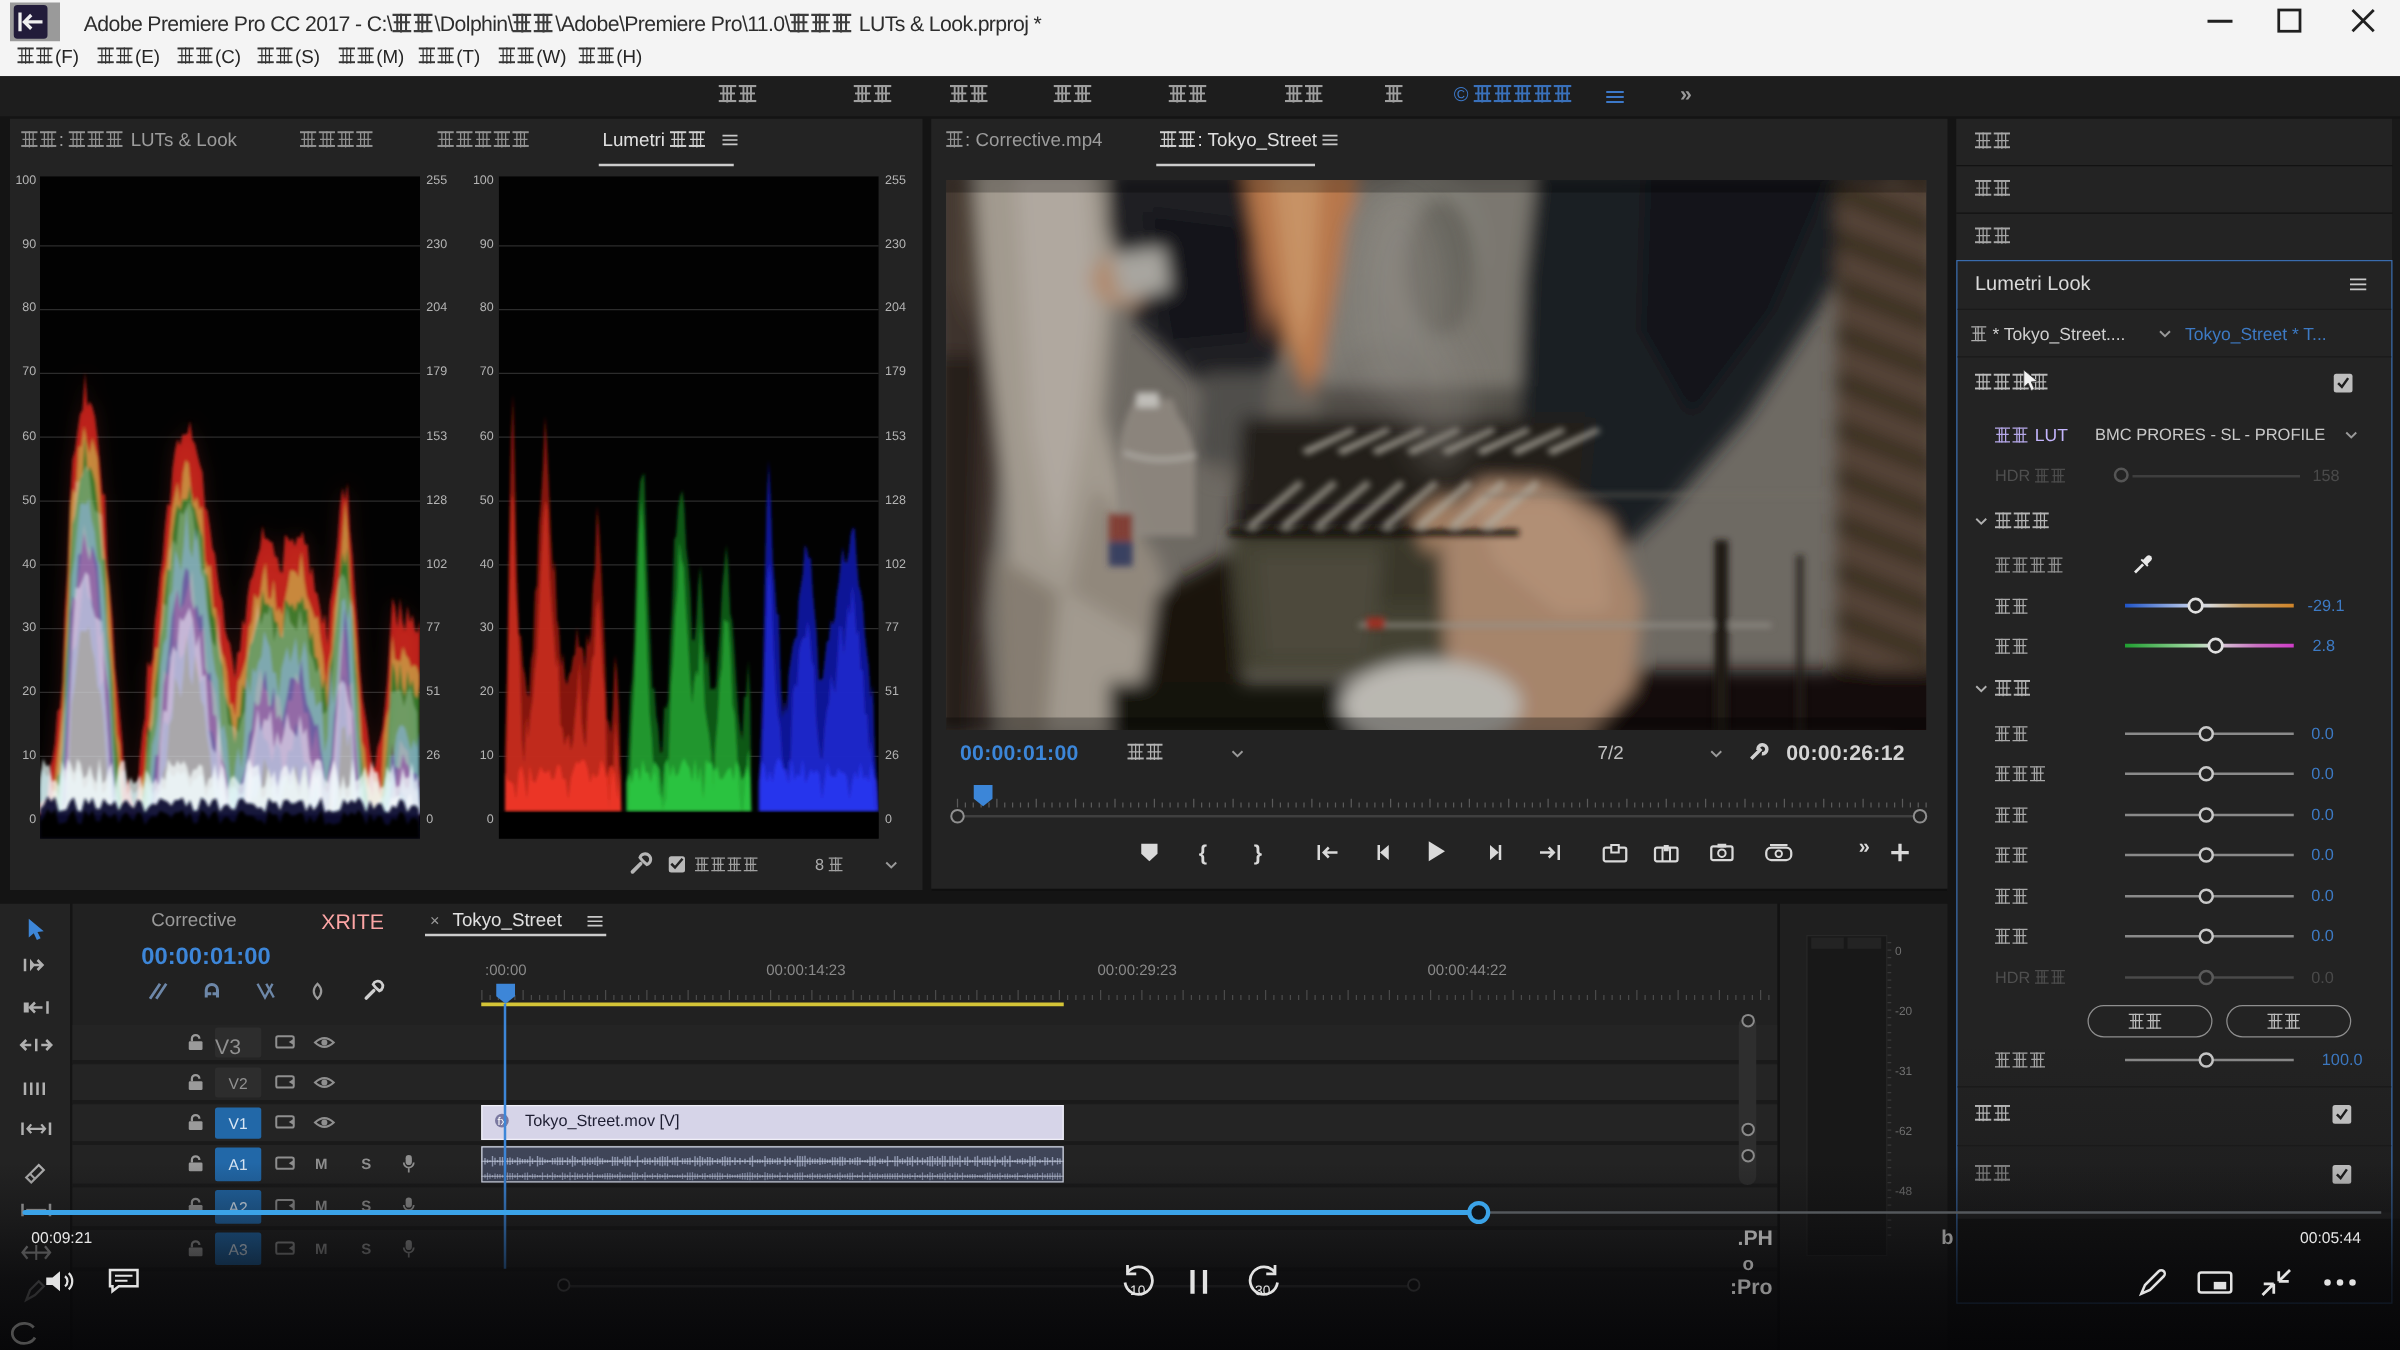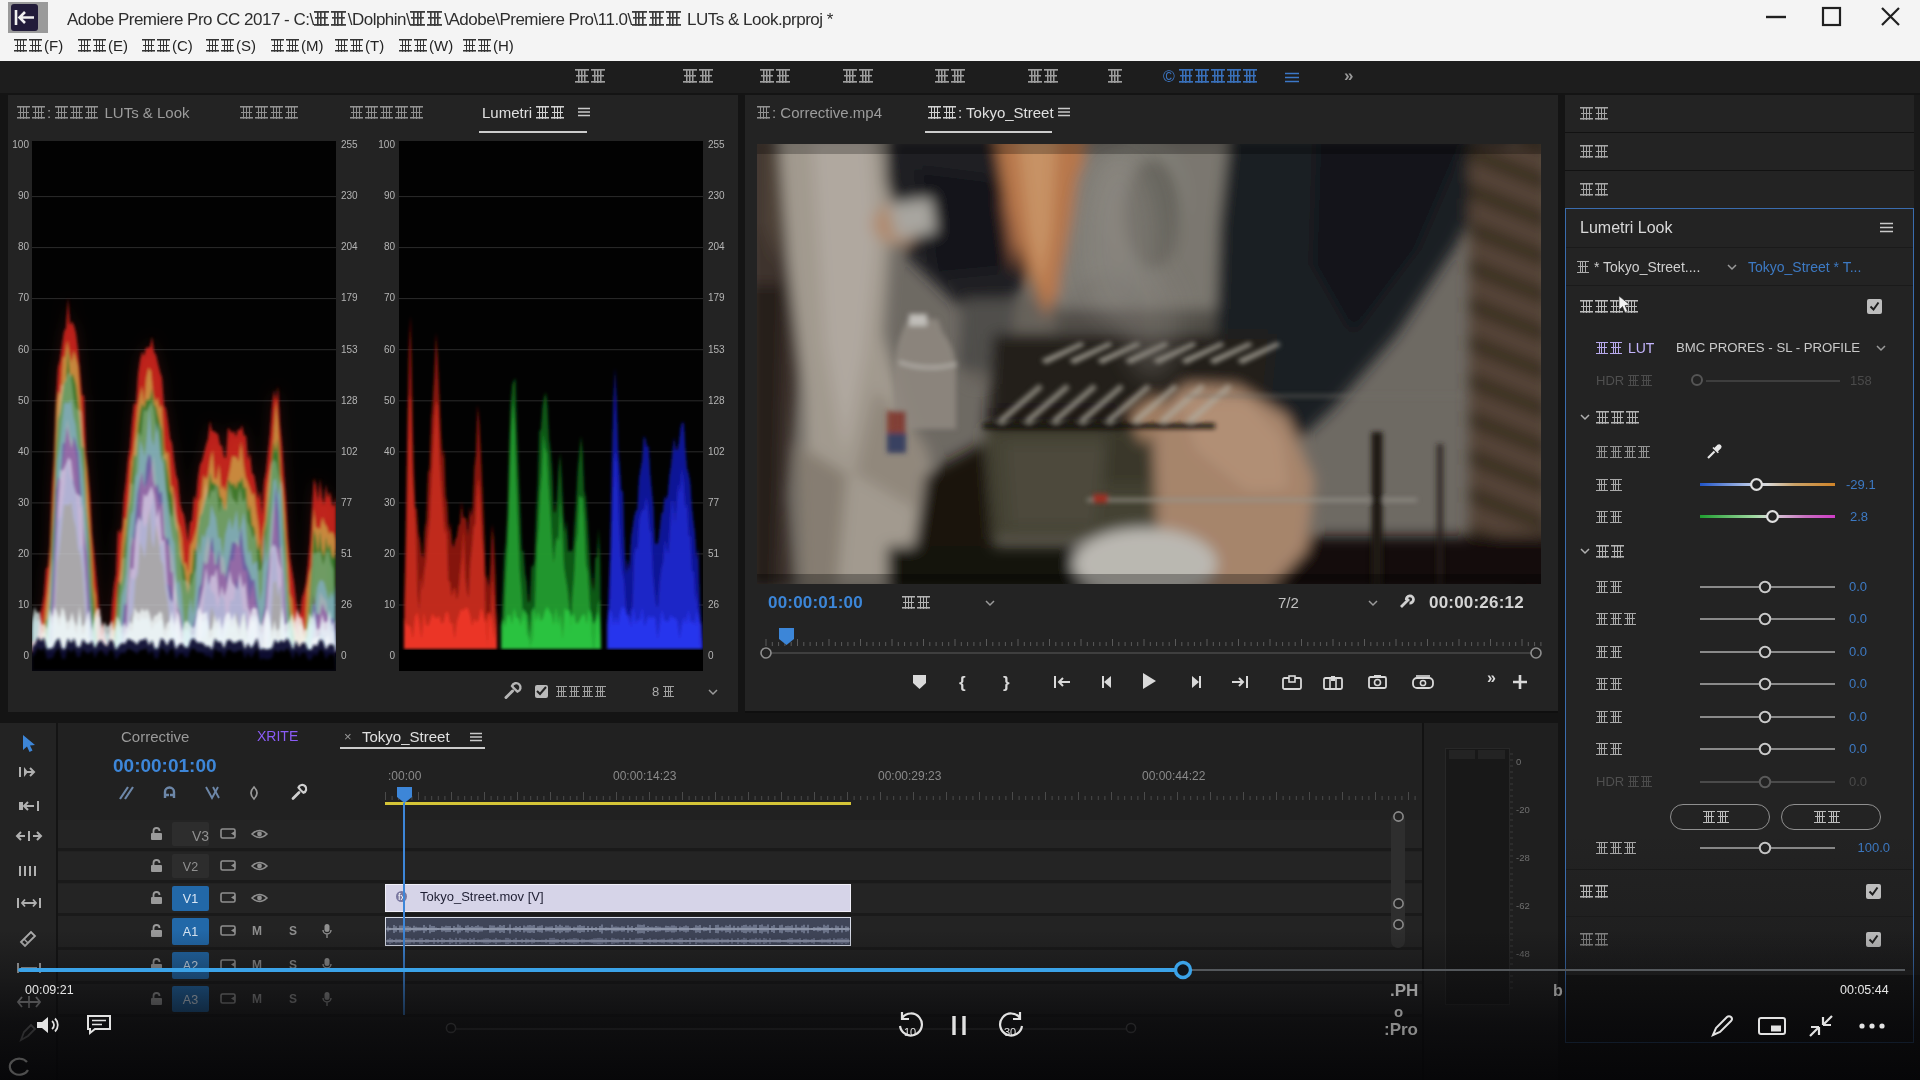--- a/index.html
+++ b/index.html
@@ -524,21 +524,21 @@
 <svg class="a" style="left:16px;top:994px" width="26" height="16" viewBox="0 0 26 16">
     <path d="M2 8 H24 M6 3 L2 8 L6 13 M20 3 L24 8 L20 13" stroke="#b0b0b0" stroke-width="1.8" fill="none"></path>
     <path d="M13 2 V14" stroke="#b0b0b0" stroke-width="1.6"></path>
   </svg>
 <svg class="a" style="left:18px;top:1023px" width="18" height="20" viewBox="0 0 18 20">
     <path d="M3 17 L6 9 L13 2 L17 6 L10 13 L3 17 Z" fill="none" stroke="#b0b0b0" stroke-width="1.8"></path>
   </svg>
 
 <div class="a" style="left:58px;top:723px;width:1364px;height:357px;background:#212121;"></div>
 <div class="t" style="left:121px;top:726px;font-size:15px;color:#9a9a9a;">Corrective</div>
-<div class="t" style="left:257px;top:726px;font-size:14px;color:#8b5cf6;">XRITE</div>
+<div class="t" style="left:257px;top:726px;font-size:17px;color:#fca5a5;">XRITE</div>
 <div class="t" style="left:344px;top:728px;font-size:13px;color:#9a9a9a;">×</div>
 <div class="t" style="left:362px;top:726px;font-size:15px;color:#e0e0e0;">Tokyo_Street</div>
 <svg class="a" style="left:470px;top:732px" width="12" height="10" viewBox="0 0 12 10">
     <path d="M0 1.5 H12 M0 5 H12 M0 8.5 H12" stroke="#c9c9c9" stroke-width="1.3"></path>
   </svg>
 <div class="a" style="left:340px;top:747px;width:145px;height:2px;background:#cccccc;"></div>
 <div class="t" style="left:113px;top:752px;font-size:19px;color:#3d86d8;font-weight:700;">00:00:01:00</div>
 <svg class="a" style="left:118px;top:785px" width="16" height="15" viewBox="0 0 16 15">
     <path d="M2 14 L10 2 M7 14 L15 2" stroke="#6d87a8" stroke-width="2.2" fill="none"></path>
   </svg>
@@ -564,21 +564,21 @@
     <path d="M0.5 12 V4 M7.1 12 V8 M13.7 12 V8 M20.299999999999997 12 V8 M26.9 12 V8 M33.5 12 V4 M40.1 12 V8 M46.7 12 V8 M53.300000000000004 12 V8 M59.900000000000006 12 V8 M66.5 12 V4 M73.1 12 V8 M79.69999999999999 12 V8 M86.29999999999998 12 V8 M92.89999999999998 12 V8 M99.49999999999997 12 V4 M106.09999999999997 12 V8 M112.69999999999996 12 V8 M119.29999999999995 12 V8 M125.89999999999995 12 V8 M132.49999999999994 12 V4 M139.09999999999994 12 V8 M145.69999999999993 12 V8 M152.29999999999993 12 V8 M158.89999999999992 12 V8 M165.49999999999991 12 V4 M172.0999999999999 12 V8 M178.6999999999999 12 V8 M185.2999999999999 12 V8 M191.8999999999999 12 V8 M198.4999999999999 12 V4 M205.09999999999988 12 V8 M211.69999999999987 12 V8 M218.29999999999987 12 V8 M224.89999999999986 12 V8 M231.49999999999986 12 V4 M238.09999999999985 12 V8 M244.69999999999985 12 V8 M251.29999999999984 12 V8 M257.89999999999986 12 V8 M264.4999999999999 12 V4 M271.0999999999999 12 V8 M277.69999999999993 12 V8 M284.29999999999995 12 V8 M290.9 12 V8 M297.5 12 V4 M304.1 12 V8 M310.70000000000005 12 V8 M317.30000000000007 12 V8 M323.9000000000001 12 V8 M330.5000000000001 12 V4 M337.10000000000014 12 V8 M343.70000000000016 12 V8 M350.3000000000002 12 V8 M356.9000000000002 12 V8 M363.5000000000002 12 V4 M370.10000000000025 12 V8 M376.7000000000003 12 V8 M383.3000000000003 12 V8 M389.9000000000003 12 V8 M396.50000000000034 12 V4 M403.10000000000036 12 V8 M409.7000000000004 12 V8 M416.3000000000004 12 V8 M422.90000000000043 12 V8 M429.50000000000045 12 V4 M436.1000000000005 12 V8 M442.7000000000005 12 V8 M449.3000000000005 12 V8 M455.90000000000055 12 V8 M462.50000000000057 12 V4 M469.1000000000006 12 V8 M475.7000000000006 12 V8 M482.30000000000064 12 V8 M488.90000000000066 12 V8 M495.5000000000007 12 V4 M502.1000000000007 12 V8 M508.7000000000007 12 V8 M515.3000000000008 12 V8 M521.9000000000008 12 V8 M528.5000000000008 12 V4 M535.1000000000008 12 V8 M541.7000000000008 12 V8 M548.3000000000009 12 V8 M554.9000000000009 12 V8 M561.5000000000009 12 V4 M568.1000000000009 12 V8 M574.700000000001 12 V8 M581.300000000001 12 V8 M587.900000000001 12 V8 M594.500000000001 12 V4 M601.100000000001 12 V8 M607.7000000000011 12 V8 M614.3000000000011 12 V8 M620.9000000000011 12 V8 M627.5000000000011 12 V4 M634.1000000000012 12 V8 M640.7000000000012 12 V8 M647.3000000000012 12 V8 M653.9000000000012 12 V8 M660.5000000000013 12 V4 M667.1000000000013 12 V8 M673.7000000000013 12 V8 M680.3000000000013 12 V8 M686.9000000000013 12 V8 M693.5000000000014 12 V4 M700.1000000000014 12 V8 M706.7000000000014 12 V8 M713.3000000000014 12 V8 M719.9000000000015 12 V8 M726.5000000000015 12 V4 M733.1000000000015 12 V8 M739.7000000000015 12 V8 M746.3000000000015 12 V8 M752.9000000000016 12 V8 M759.5000000000016 12 V4 M766.1000000000016 12 V8 M772.7000000000016 12 V8 M779.3000000000017 12 V8 M785.9000000000017 12 V8 M792.5000000000017 12 V4 M799.1000000000017 12 V8 M805.7000000000018 12 V8 M812.3000000000018 12 V8 M818.9000000000018 12 V8 M825.5000000000018 12 V4 M832.1000000000018 12 V8 M838.7000000000019 12 V8 M845.3000000000019 12 V8 M851.9000000000019 12 V8 M858.5000000000019 12 V4 M865.100000000002 12 V8 M871.700000000002 12 V8 M878.300000000002 12 V8 M884.900000000002 12 V8 M891.500000000002 12 V4 M898.1000000000021 12 V8 M904.7000000000021 12 V8 M911.3000000000021 12 V8 M917.9000000000021 12 V8 M924.5000000000022 12 V4 M931.1000000000022 12 V8 M937.7000000000022 12 V8 M944.3000000000022 12 V8 M950.9000000000023 12 V8 M957.5000000000023 12 V4 M964.1000000000023 12 V8 M970.7000000000023 12 V8 M977.3000000000023 12 V8 M983.9000000000024 12 V8 M990.5000000000024 12 V4 M997.1000000000024 12 V8 M1003.7000000000024 12 V8 M1010.3000000000025 12 V8 M1016.9000000000025 12 V8 M1023.5000000000025 12 V4 M1030.1000000000024 12 V8 " stroke="#4a4a4a" stroke-width="1"></path>
   </svg>
 <div class="a" style="left:385px;top:802px;width:466px;height:3px;background:#d4c437;"></div>
 <div class="a" style="left:58px;top:820px;width:1364px;height:28px;background:#242424;"></div>
 <div class="a" style="left:58px;top:848px;width:1364px;height:3px;background:#1a1a1a;"></div>
 <svg class="a" style="left:150px;top:827px" width="13" height="14" viewBox="0 0 13 14">
     <rect x="1" y="6" width="11" height="7" rx="1" fill="#9a9a9a"></rect>
     <path d="M3.5 6 V4 a3 3 0 0 1 6 0" stroke="#9a9a9a" stroke-width="1.8" fill="none"></path>
   </svg>
 <div class="a" style="left:172px;top:822px;width:37px;height:24px;background:#2d2d2d;border-radius:2px;"></div>
-<div class="t" style="left:172px;top:826px;width:37px;text-align:right;font-size:14px;color:#909090">V3</div>
+<div class="t" style="left:172px;top:826px;width:37px;text-align:left;font-size:17px;color:#909090">V3</div>
 <svg class="a" style="left:220px;top:827px" width="17" height="13" viewBox="0 0 17 13">
     <rect x="1" y="2" width="14" height="9" rx="1.5" fill="none" stroke="#8f8f8f" stroke-width="1.6"></rect>
     <path d="M15 4 L11 6.5 L15 9 Z" fill="#8f8f8f"></path>
   </svg>
 <svg class="a" style="left:251px;top:828px" width="17" height="12" viewBox="0 0 17 12">
     <path d="M1 6 Q8.5 -1 16 6 Q8.5 13 1 6 Z" fill="none" stroke="#8f8f8f" stroke-width="1.6"></path>
     <circle cx="8.5" cy="6" r="2.4" fill="#8f8f8f"></circle>
   </svg>
 <div class="a" style="left:58px;top:852px;width:1364px;height:28px;background:#242424;"></div>
 <div class="a" style="left:58px;top:880px;width:1364px;height:3px;background:#1a1a1a;"></div>
@@ -700,21 +700,21 @@
     <circle cx="7" cy="7" r="4.6" fill="#1a1a1a" stroke="#7a7a7a" stroke-width="1.5"></circle>
   </svg>
 
 <div class="a" style="left:1424px;top:723px;width:134px;height:357px;background:#1f1f1f;"></div>
 <div class="a" style="left:1422px;top:723px;width:2px;height:357px;background:#121212;"></div>
 <div class="a" style="left:1445px;top:748px;width:65px;height:257px;background:#181818;border:1px solid #282828;"></div>
 <div class="a" style="left:1449px;top:750px;width:26px;height:9px;background:#232323;"></div>
 <div class="a" style="left:1478px;top:750px;width:27px;height:9px;background:#232323;"></div>
 <div class="t" style="left:1516px;top:755px;font-size:9.5px;color:#6f6f6f;">0</div>
 <div class="t" style="left:1516px;top:803px;font-size:9.5px;color:#6f6f6f;">-20</div>
-<div class="t" style="left:1516px;top:851px;font-size:9.5px;color:#6f6f6f;">-28</div>
+<div class="t" style="left:1516px;top:851px;font-size:9.5px;color:#6f6f6f;">-31</div>
 <div class="t" style="left:1516px;top:899px;font-size:9.5px;color:#6f6f6f;">-62</div>
 <div class="t" style="left:1516px;top:947px;font-size:9.5px;color:#6f6f6f;">-48</div>
 <svg class="a" style="left:1508px;top:752px" width="6" height="245" viewBox="0 0 6 245">
     <path d="M2 2 h3 M2 8 h3 M2 14 h3 M2 20 h3 M2 26 h3 M2 32 h3 M2 38 h3 M2 44 h3 M2 50 h3 M2 56 h3 M2 62 h3 M2 68 h3 M2 74 h3 M2 80 h3 M2 86 h3 M2 92 h3 M2 98 h3 M2 104 h3 M2 110 h3 M2 116 h3 M2 122 h3 M2 128 h3 M2 134 h3 M2 140 h3 M2 146 h3 M2 152 h3 M2 158 h3 M2 164 h3 M2 170 h3 M2 176 h3 M2 182 h3 M2 188 h3 M2 194 h3 M2 200 h3 M2 206 h3 M2 212 h3 M2 218 h3 M2 224 h3 M2 230 h3 M2 236 h3 " stroke="#3a3a3a" stroke-width="1"></path>
   </svg>
 
 <div class="a" style="left:0px;top:930px;width:1920px;height:150px;background:linear-gradient(180deg,rgba(10,10,12,0) 0%,rgba(10,10,12,0.35) 30%,rgba(8,8,10,0.75) 62%,rgba(5,5,7,0.92) 100%);"></div>
 <div class="t" style="left:1390px;top:979px;font-size:17px;color:#9a9a9a;font-weight:700;">.PH</div>
 <div class="t" style="left:1394px;top:1001px;font-size:15px;color:#8a8a8a;font-weight:700;">o</div>
 <div class="t" style="left:1384px;top:1018px;font-size:17px;color:#8a8a8a;font-weight:700;">:Pro</div>

